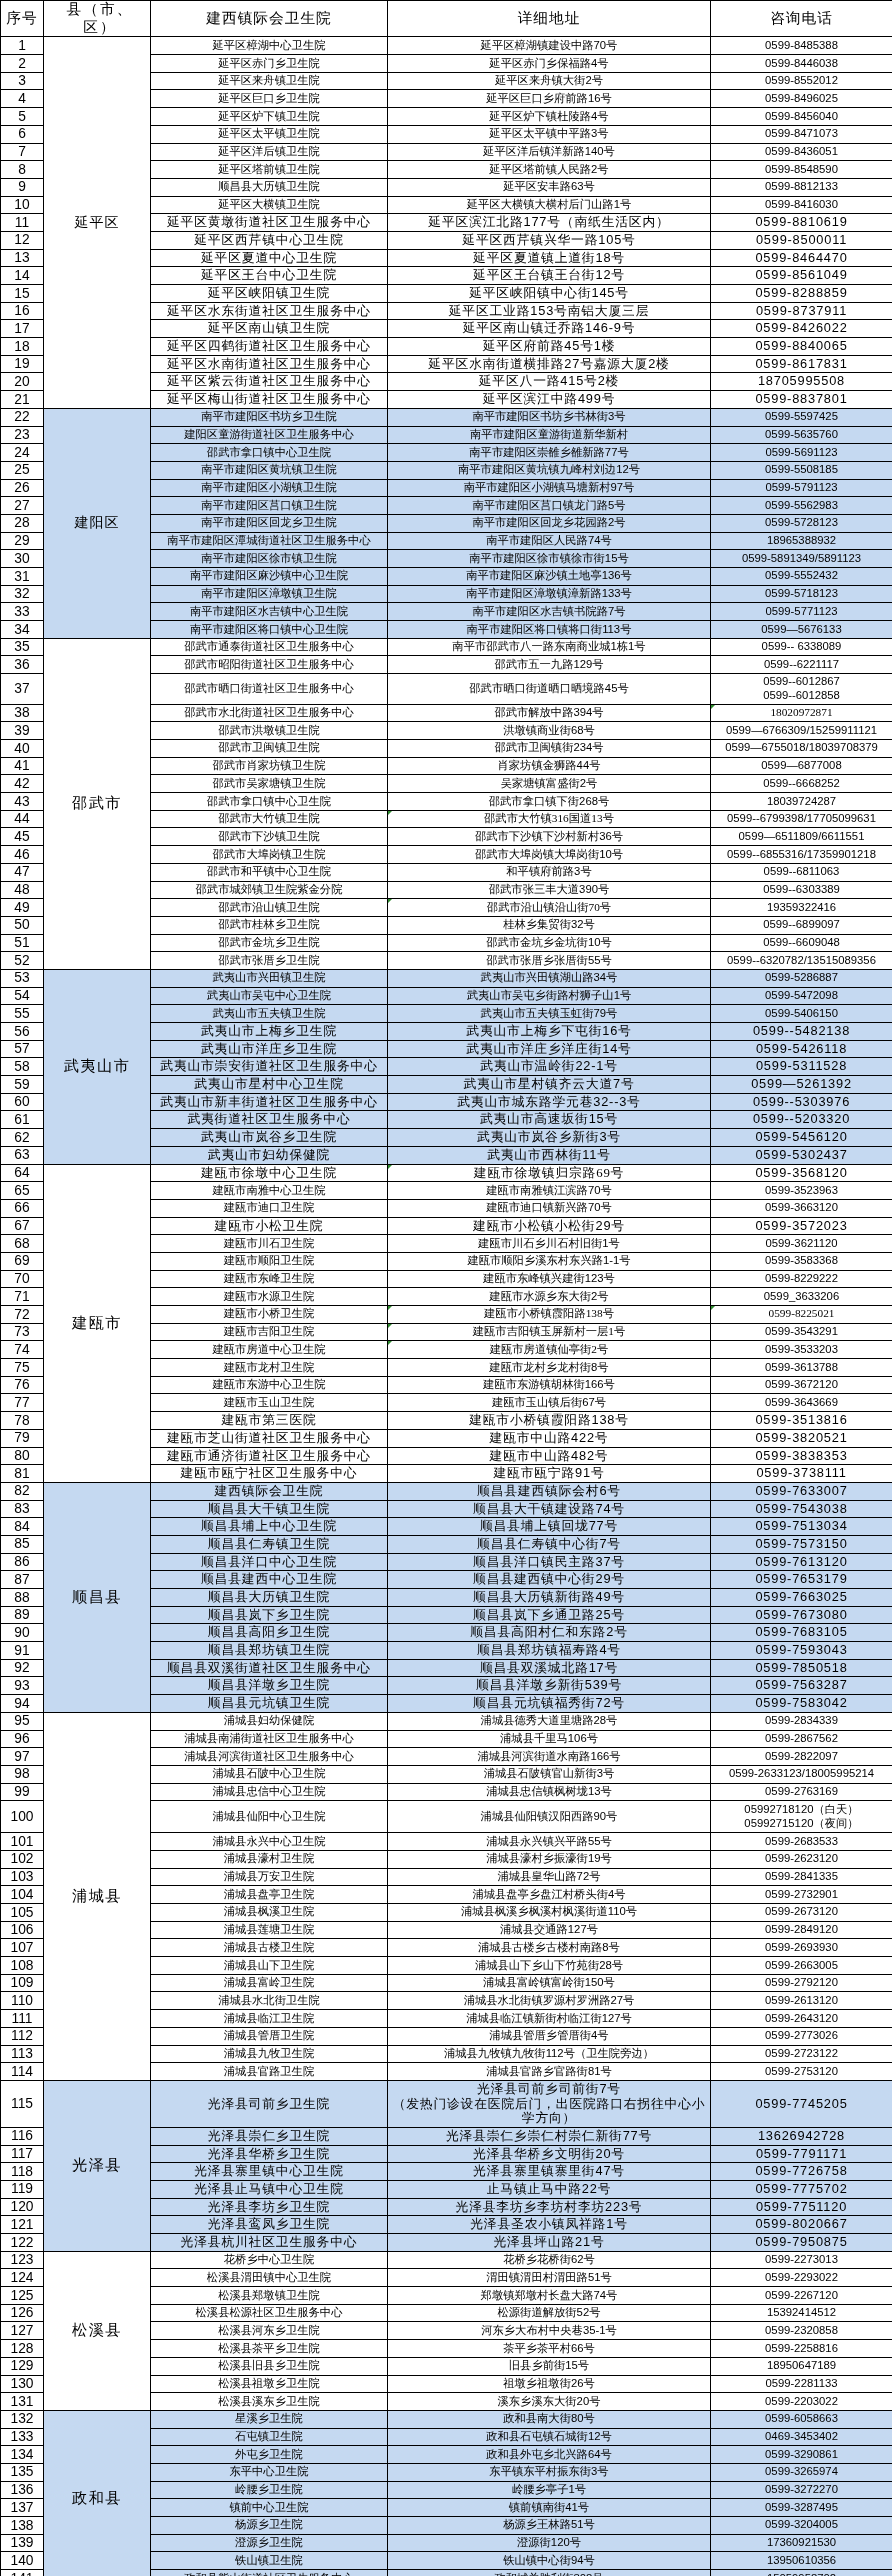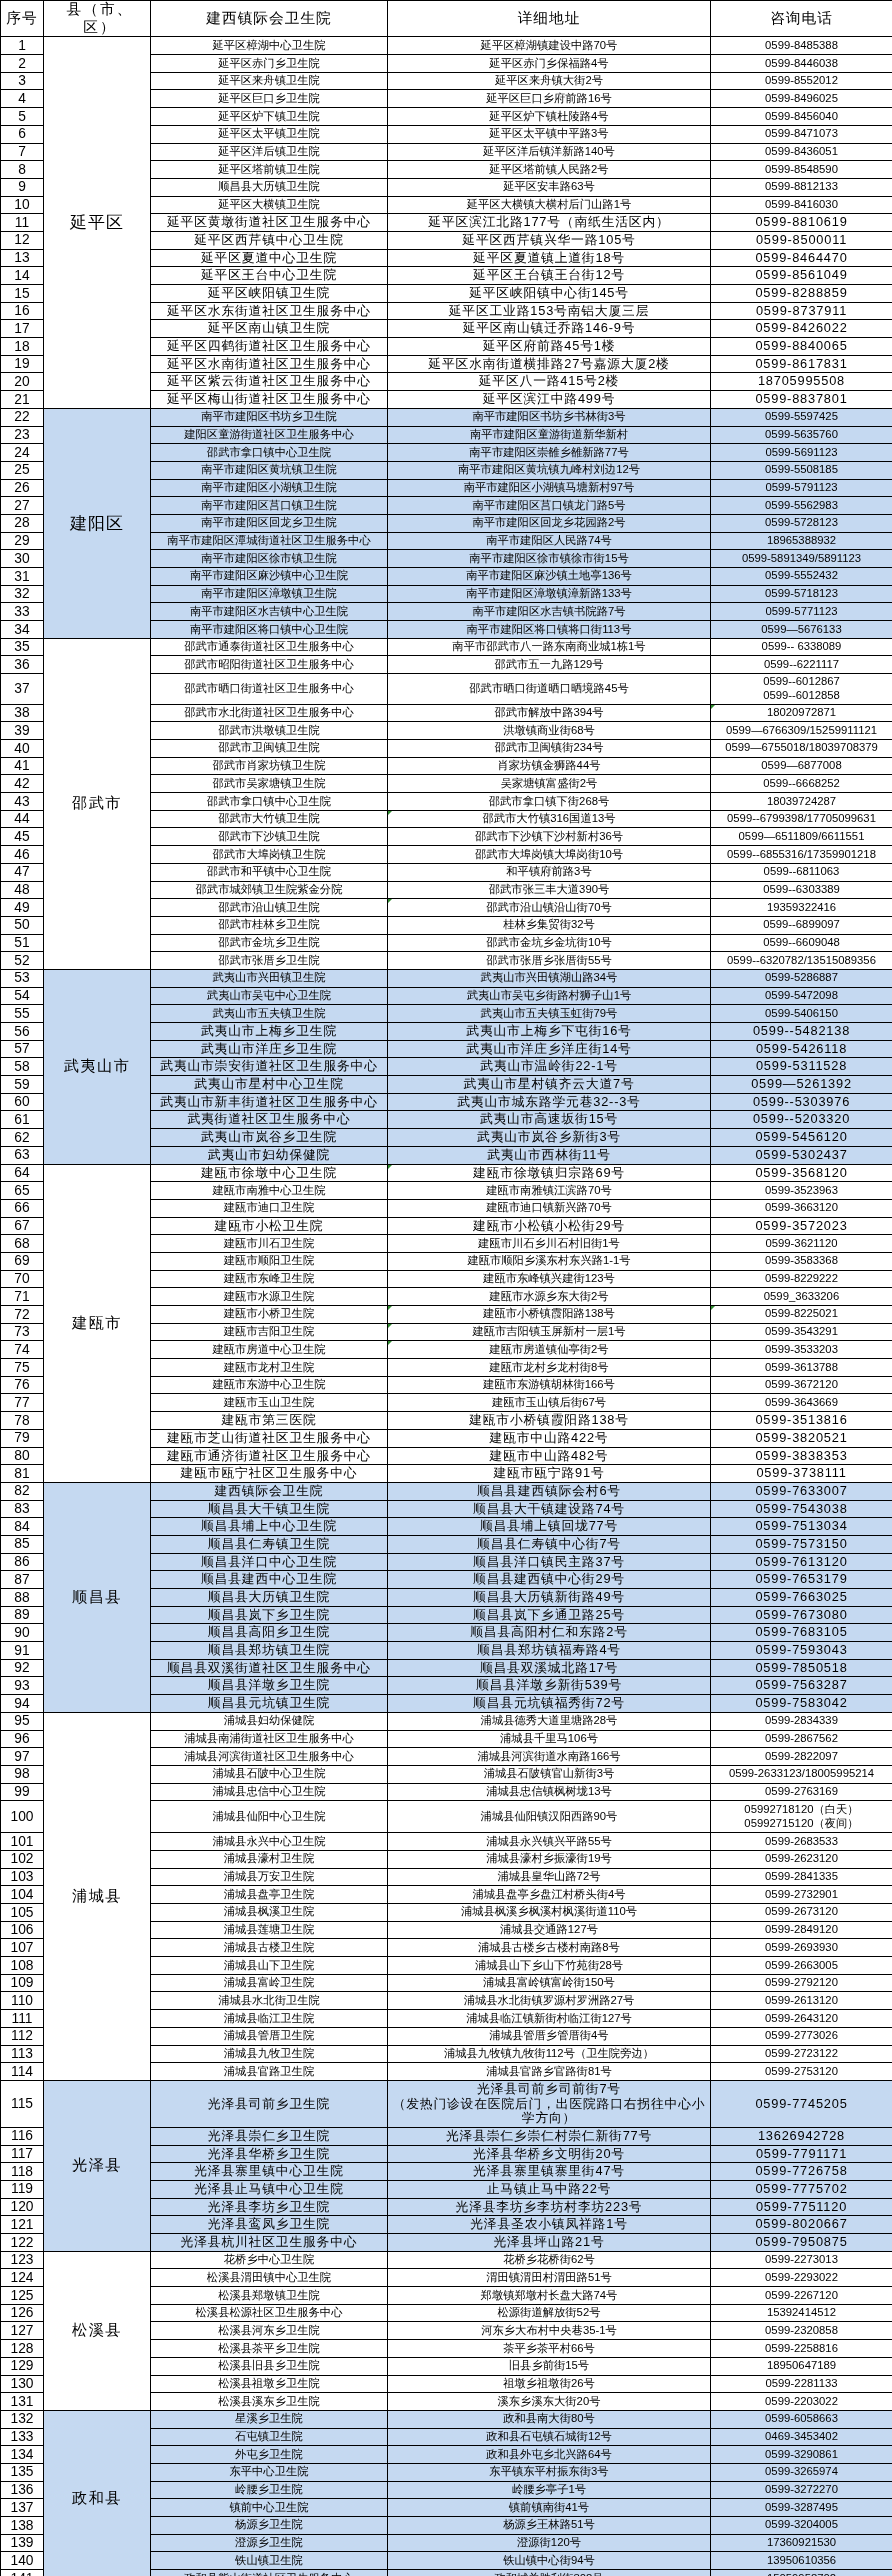--- a/index.html
+++ b/index.html
@@ -21,24 +21,24 @@
     white-space: pre-line;
     box-sizing: border-box;
   }
   thead tr { height: 27.5px; border-radius: 12px; }
   thead th { font-size: 14.7px; font-weight: normal; line-height: 17.7px; letter-spacing: 1px; }
   thead th.h-county { text-align: center; padding-left: 7.9px; letter-spacing: 2px; }
   tbody tr { height: 17.7px; }
   td.seq { font-size: 13.8px; line-height: 15.7px; background: #fff; }
   td.txt { font-size: 11.3px; line-height: 13.8px; }
   tr.lg td.txt { font-size: 12.8px; line-height: 14.7px; letter-spacing: 0.8px; }
-  td.county { font-size: 17px; letter-spacing: 1px; }
+  td.county { font-size: 14px; letter-spacing: 1px; }
   td.county.big { font-size: 15.2px; letter-spacing: 1.5px; font-family: Liberation Serif, serif; }
   td.shade { background: var(--shade); }
-  td.has-marker { position: relative; }
+  td.has-marker { position: relative; font-family: Liberation Serif, serif; }
   .marker {
     position: absolute; left: 0; top: 0; width: 0; height: 0;
     border-top: 4.9px solid var(--marker);
     border-right: 4.9px solid transparent;
   }
 </style>
 </head>
 <body>
 
 <table class="sheet">

